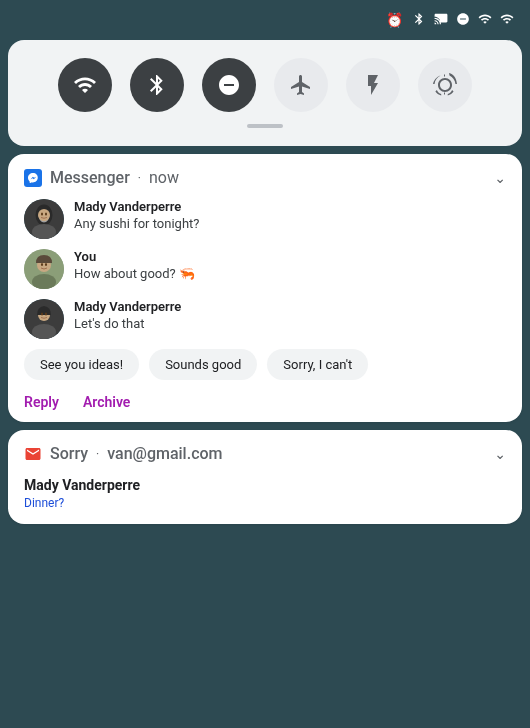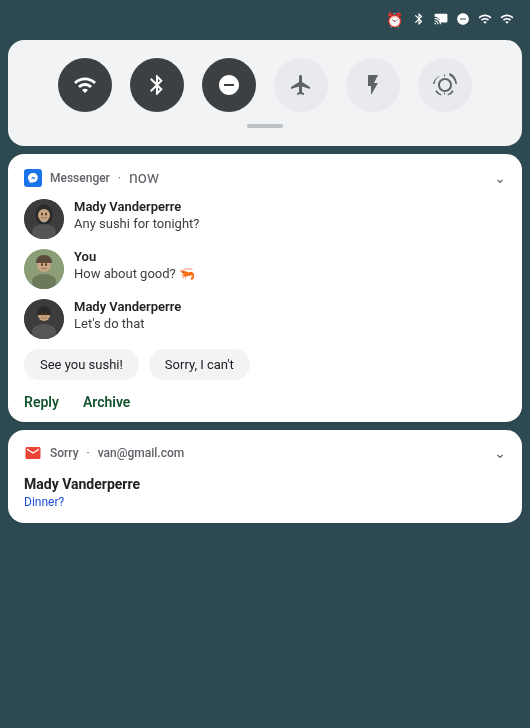--- a/index.html
+++ b/index.html
@@ -95,21 +95,21 @@
       display: flex;
       align-items: center;
       justify-content: center;
       flex-shrink: 0;
     }
     .notif-app-icon svg {
       width: 12px;
       height: 12px;
     }
     .notif-app-name {
-      font-size: 12px;
+      font-size: 16px;
       color: #5f6368;
       font-weight: 500;
     }
     .notif-dot {
       font-size: 12px;
       color: #5f6368;
     }
     .notif-time {
       font-size: 16px;
       color: #5f6368;
@@ -182,21 +182,21 @@
 
     
     .notif-actions {
       display: flex;
       gap: 24px;
       padding-top: 2px;
     }
     .action-btn {
       font-size: 14px;
       font-weight: 600;
-      color: #14532d;
+      color: #a21caf;
       cursor: pointer;
       background: none;
       border: none;
       font-family: inherit;
       padding: 0;
     }
 
     
     .gmail-card {
       background: white;
@@ -354,21 +354,22 @@
           <path d="M17 18.5 Q20 20 23 18.5" stroke="#a07050" stroke-width="1" fill="none"></path>
         </svg>
       </div>
       <div class="msg-content">
         <span class="msg-sender">Mady Vanderperre</span>
         <span class="msg-text">Let's do that</span>
       </div>
     </div>
 
     <div class="quick-replies">
-      <button class="chip">See you sushi!</button>
+      <button class="chip">See you ideas!</button>
+      <button class="chip">Sounds good</button>
       <button class="chip">Sorry, I can't</button>
     </div>
 
     <div class="notif-actions">
       <button class="action-btn">Reply</button>
       <button class="action-btn">Archive</button>
     </div>
   </div>
 
   <div class="gmail-card notif-card">

